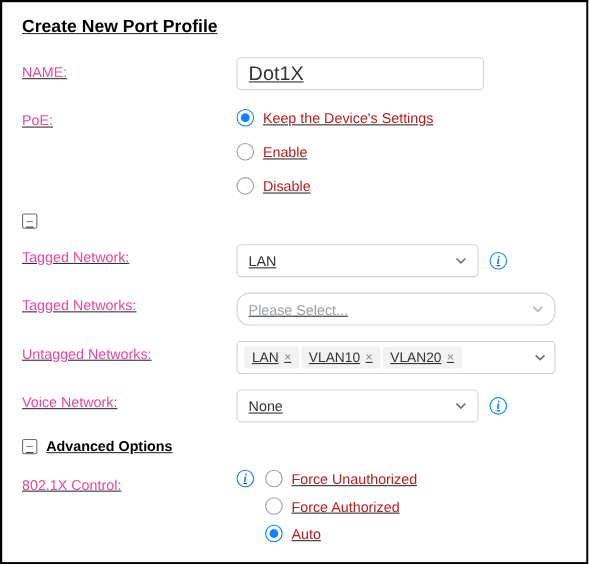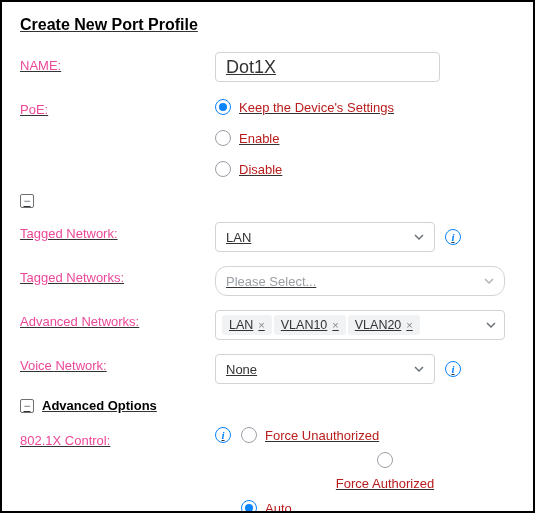--- a/index.html
+++ b/index.html
@@ -234,21 +234,21 @@
         <span class="chevron">
           <svg viewBox="0 0 10 10" width="10" height="10">
               <path d="M1 3 L5 7 L9 3" fill="none" stroke="#b0b4b9" stroke-width="1.5"></path>
             </svg>
         </span>
       </div>
     </div>
   </div>
 
   <div class="row">
-    <div class="label-col tight">Advanced Networks:</div>
+    <div class="label-col tight">Untagged Networks:</div>
     <div class="control-col">
       <div class="tag-select">
         <span class="tag">
           <span>LAN</span>
           <span class="x">×</span>
         </span>
         <span class="tag">
           <span>VLAN10</span>
           <span class="x">×</span>
         </span>
@@ -295,21 +295,21 @@
   <div class="row" style="margin-bottom:0;">
     <div class="label-col">802.1X Control:</div>
     <div class="control-col radio-block">
       <div class="control-line">
         <span class="info" style="margin-right:2px;">
           <span>i</span>
         </span>
         <span class="radio"></span>
         <span class="radio-label">Force Unauthorized</span>
       </div>
-      <div class="control-line" style="padding-left:26px;flex-direction:column;">
+      <div class="control-line" style="padding-left:26px;">
         <span class="radio"></span>
         <span class="radio-label">Force Authorized</span>
       </div>
       <div class="control-line" style="padding-left:26px;">
         <span class="radio checked"></span>
         <span class="radio-label">Auto</span>
       </div>
     </div>
   </div>
 

